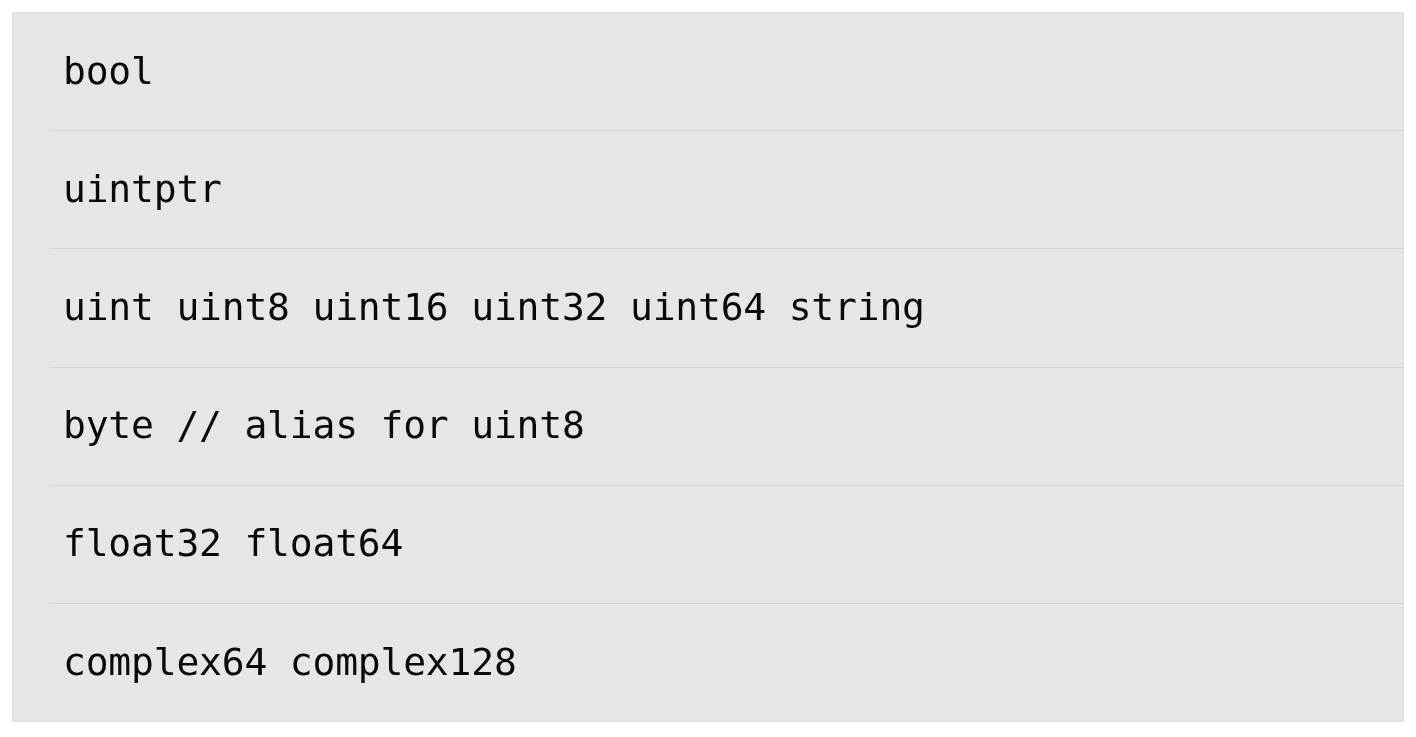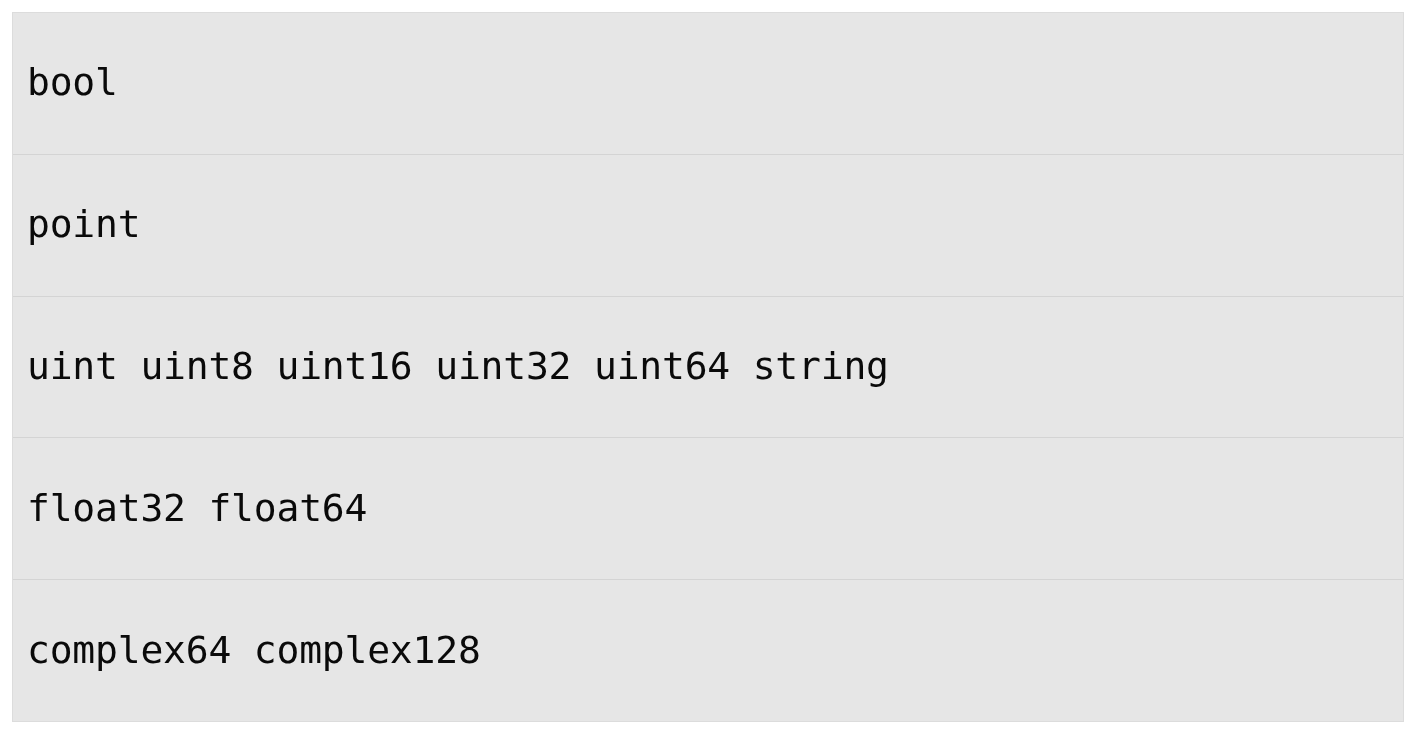--- a/index.html
+++ b/index.html
@@ -19,20 +19,21 @@
     position: absolute;
     left: 12px;
     top: 12px;
     width: 1392px;
     height: 710px;
     box-sizing: border-box;
     background: #e6e6e6;
     border: 1px solid #dcdcdc;
     display: flex;
     flex-direction: column;
+    padding-left: 36px;
   }
 
   .type-row {
     flex: 1 1 0;
     display: flex;
     align-items: center;
     box-sizing: border-box;
     padding-left: 14px;
     padding-right: 8px;
     border-bottom: 1px solid #d4d4d4;
@@ -56,28 +57,31 @@
 </head>
 <body>
 
 <div id="types-table">
 
   <div class="type-row">
     <span class="type-code">bool</span>
   </div>
 
   <div class="type-row">
-    <span class="type-code">point</span>
+    <span class="type-code">uintptr</span>
   </div>
 
 
   <div class="type-row">
     <span class="type-code">uint uint8 uint16 uint32 uint64 string</span>
   </div>
 
+  <div class="type-row">
+    <span class="type-code">byte // alias for uint8</span>
+  </div>
 
 
   <div class="type-row">
     <span class="type-code">float32 float64</span>
   </div>
 
   <div class="type-row">
     <span class="type-code">complex64 complex128</span>
   </div>
 

